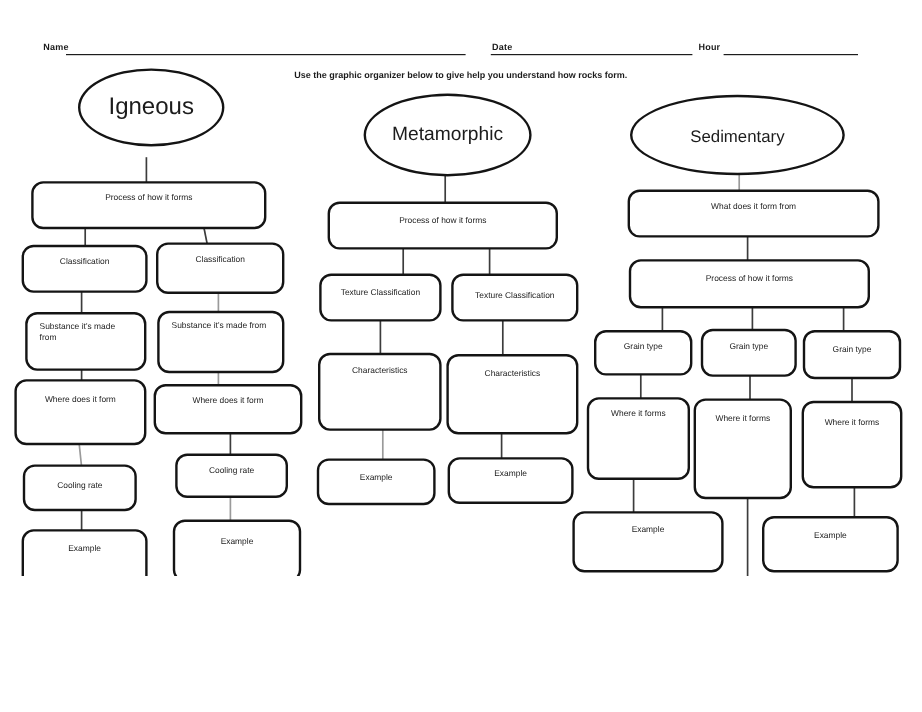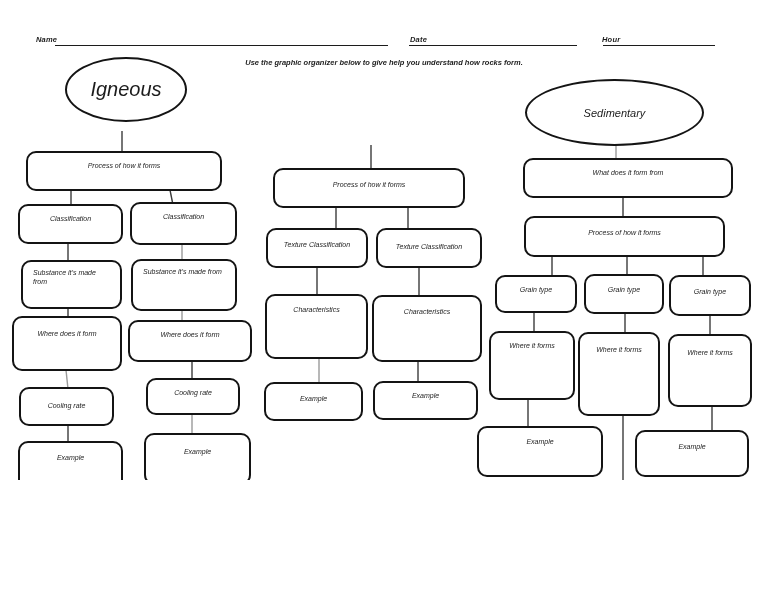--- a/index.html
+++ b/index.html
@@ -1,18 +1,18 @@
 <!DOCTYPE html>
 <html><head>
 <meta charset="utf-8">
 <style>
   html,body{margin:0;padding:0;background:#ffffff;}
   .page{
     position:relative;width:768px;height:480px;background:#ffffff;overflow:hidden;
-    font-family:"Liberation Sans", sans-serif;color:#1c1c1c;font-style:italic;
+    font-family:"Liberation Sans", sans-serif;color:#1c1c1c;
   }
   .hdr-label{position:absolute;top:35px;font-size:7.5px;font-weight:bold;letter-spacing:.2px;}
   .rule{position:absolute;top:37px;height:8px;border-bottom:1.2px solid #1c1c1c;}
   .instruction{position:absolute;left:0;top:58px;width:768px;text-align:center;font-size:7.5px;font-weight:bold;}
   .wires{position:absolute;left:0;top:0;}
   .wires line{stroke:#3c3c3c;stroke-width:1.4;}
   .wires line.gray{stroke:#9a9a9a;}
   .ellipse{
     position:absolute;border:2.6px solid #141414;border-radius:50%;background:#fff;
     display:flex;align-items:center;justify-content:center;box-sizing:border-box;
@@ -26,21 +26,21 @@
 </style>
 </head>
 <body>
 
 <div class="page">
 
   <div class="hdr-label" style="left:36px;">Name</div>
   <div class="rule" style="left:55px;width:333px;"></div>
   <div class="hdr-label" style="left:390px;padding-left:20px;">Date</div>
   <div class="rule" style="left:409px;width:168px;"></div>
-  <div class="hdr-label" style="left:582px;margin-left:20px;">Hour</div>
+  <div class="hdr-label" style="left:582px;">Hour</div>
   <div class="rule" style="left:603px;width:112px;"></div>
 
   <div class="instruction">Use the graphic organizer below to give help you understand how rocks form.</div>
 
   <svg class="wires" width="768" height="593">
 
     <line x1="122" y1="131" x2="122" y2="154"></line>
     <line x1="71" y1="190" x2="71" y2="206"></line>
     <line x1="170" y1="190" x2="173" y2="205"></line>
     <line x1="68" y1="243" x2="68" y2="262"></line>
@@ -69,22 +69,25 @@
     <line x1="625" y1="313" x2="625" y2="334"></line>
     <line x1="710" y1="315" x2="710" y2="336"></line>
     <line x1="528" y1="399" x2="528" y2="428"></line>
     <line x1="623" y1="415" x2="623" y2="485"></line>
     <line x1="712" y1="406" x2="712" y2="432"></line>
   </svg>
 
   <div class="ellipse" style="left:65px;top:57px;width:122px;height:65px;">
     <span style="font-size:20px;">Igneous</span>
   </div>
+  <div class="ellipse" style="left:303px;top:78px;width:140px;height:69px;">
+    <span style="font-size:16px;">Metamorphic</span>
+  </div>
   <div class="ellipse" style="left:525px;top:79px;width:179px;height:67px;">
-    <span style="font-size:11px;">Sedimentary</span>
+    <span style="font-size:14px;">Sedimentary</span>
   </div>
 
   <div class="node" style="left:26px;top:151px;width:196px;height:40px;">Process of how it forms</div>
   <div class="node" style="left:18px;top:204px;width:105px;height:40px;">Classification</div>
   <div class="node" style="left:130px;top:202px;width:107px;height:43px;">Classification</div>
   <div class="node la" style="left:21px;top:260px;width:101px;height:49px;">Substance it’s made from</div>
   <div class="node la" style="left:131px;top:259px;width:106px;height:52px;">Substance it’s made from</div>
   <div class="node" style="left:12px;top:316px;width:110px;height:55px;padding-top:11px;">Where does it form</div>
   <div class="node" style="left:128px;top:320px;width:124px;height:42px;">Where does it form</div>
   <div class="node" style="left:19px;top:387px;width:95px;height:39px;padding-top:12px;">Cooling rate</div>

